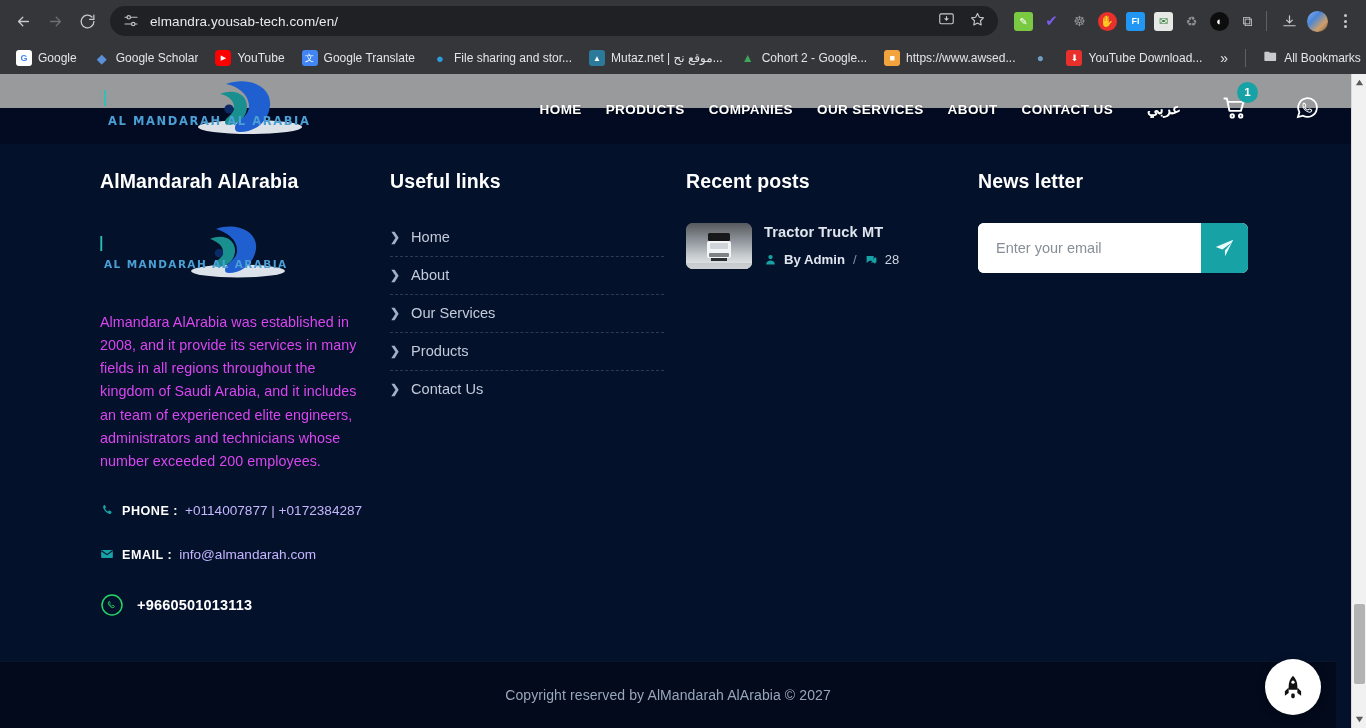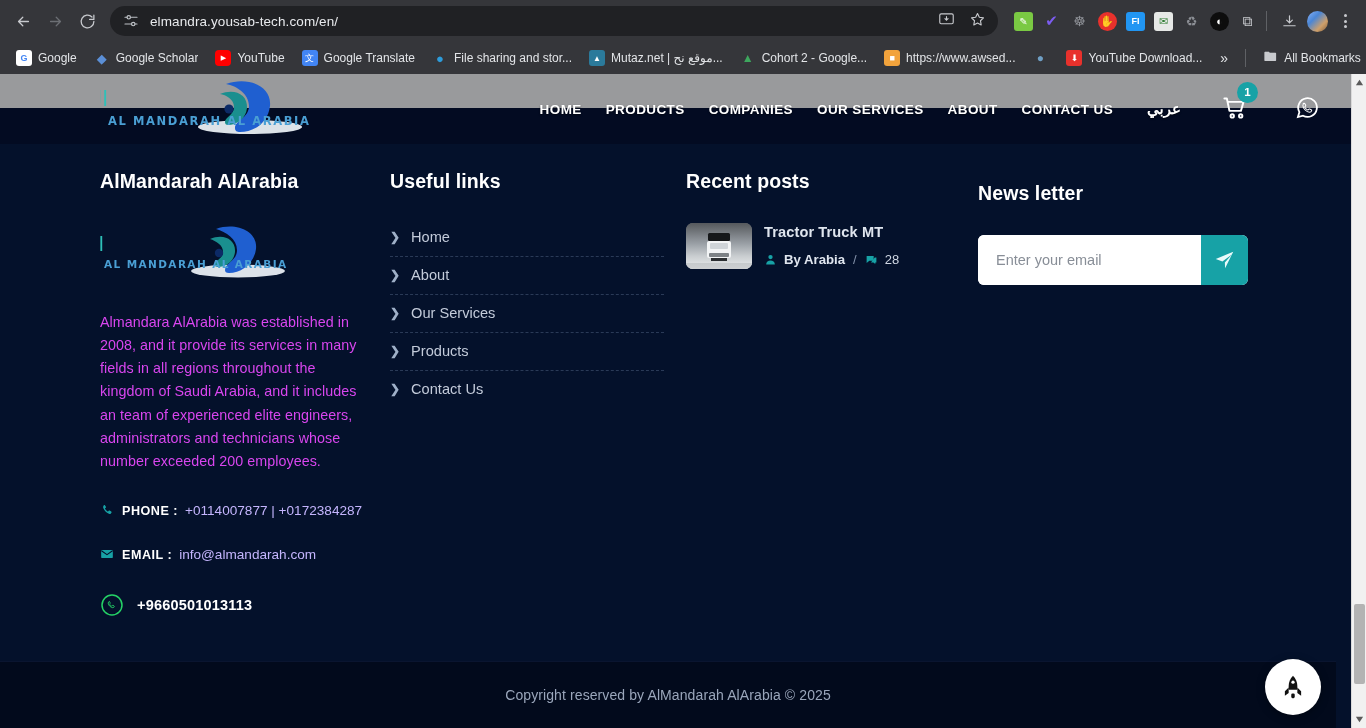--- a/index.html
+++ b/index.html
@@ -138,21 +138,21 @@
     position: relative;
   }
   .post-body { padding-top: 1px; }
   .post-title { color: #dfe5ee; font-size: 14.6px; font-weight: 700; letter-spacing: .1px; }
   .post-meta { display: flex; align-items: center; gap: 7px; margin-top: 12px; color: #cfd6e2; font-size: 13px; }
   .post-meta svg { width: 13px; height: 13px; fill: #17a2a6; }
   .post-meta .by { font-weight: 700; color: #dfe5ee; font-size: 13.2px; }
   .post-meta .slash { color: #8493ab; margin: 0 1px; }
 
   
-  .newsletter { padding-top: 0; margin-top: 12px; }
+  .newsletter { padding-top: 0; }
   .news-form {
     display: flex; width: 270px; height: 50px; border-radius: 6px; overflow: hidden;
     background: #fff;
   }
   .news-form input {
     flex: 1; border: 0; outline: 0; padding: 0 18px; font-size: 14.5px;
     color: #2b2b2b; font-family: "Liberation Sans", sans-serif; background: #fff;
   }
   .news-form input::placeholder { color: #888e97; }
   .news-btn {
@@ -465,21 +465,21 @@
                 <rect x="0" y="40" width="66" height="6" fill="#b9bdc0" opacity="0.6"></rect>
               </svg>
             </div>
             <div class="post-body">
               <div class="post-title">Tractor Truck MT</div>
               <div class="post-meta">
                 <svg viewBox="0 0 24 24">
                     <circle cx="12" cy="7.5" r="4"></circle>
                     <path d="M4 21c0-4.4 3.6-7 8-7s8 2.6 8 7z"></path>
                   </svg>
-                <span class="by">By Arabia</span>
+                <span class="by">By Admin</span>
                 <span class="slash">/</span>
                 <svg viewBox="0 0 24 24">
                     <path d="M3 5.5h13v9H8l-5 4z"></path>
                     <path d="M18 8.5h3v9h-2v3l-3.5-3H11"></path>
                   </svg>
                 <span>28</span>
               </div>
             </div>
           </div>
         </div>
@@ -493,21 +493,21 @@
                   <path d="M22 2 2 10.2l7.6 2.8L20.4 5l-8 9.4.3 6.4z"></path>
                 </svg>
             </button>
           </form>
         </div>
 
       </div>
     </div>
 
     <div class="copyright">
-      <span>Copyright reserved by AlMandarah AlArabia © 2025</span>
+      <span>Copyright reserved by AlMandarah AlArabia © 2027</span>
     </div>
   </div>
 
   <div class="to-top">
     <svg viewBox="0 0 24 24">
       <path d="M12 1.5c2.6 2.6 4 6 4 9.6v3.4h-8V11c0-3.6 1.4-7 4-9.5z"></path>
       <path d="M8 12.5 4.5 16v4L8 17.5zM16 12.5 19.5 16v4L16 17.5z"></path>
       <rect x="10.4" y="18" width="3.2" height="4.3" rx="1.2"></rect>
       <circle cx="12" cy="7.5" r="1.5" fill="#fff"></circle>
     </svg>

